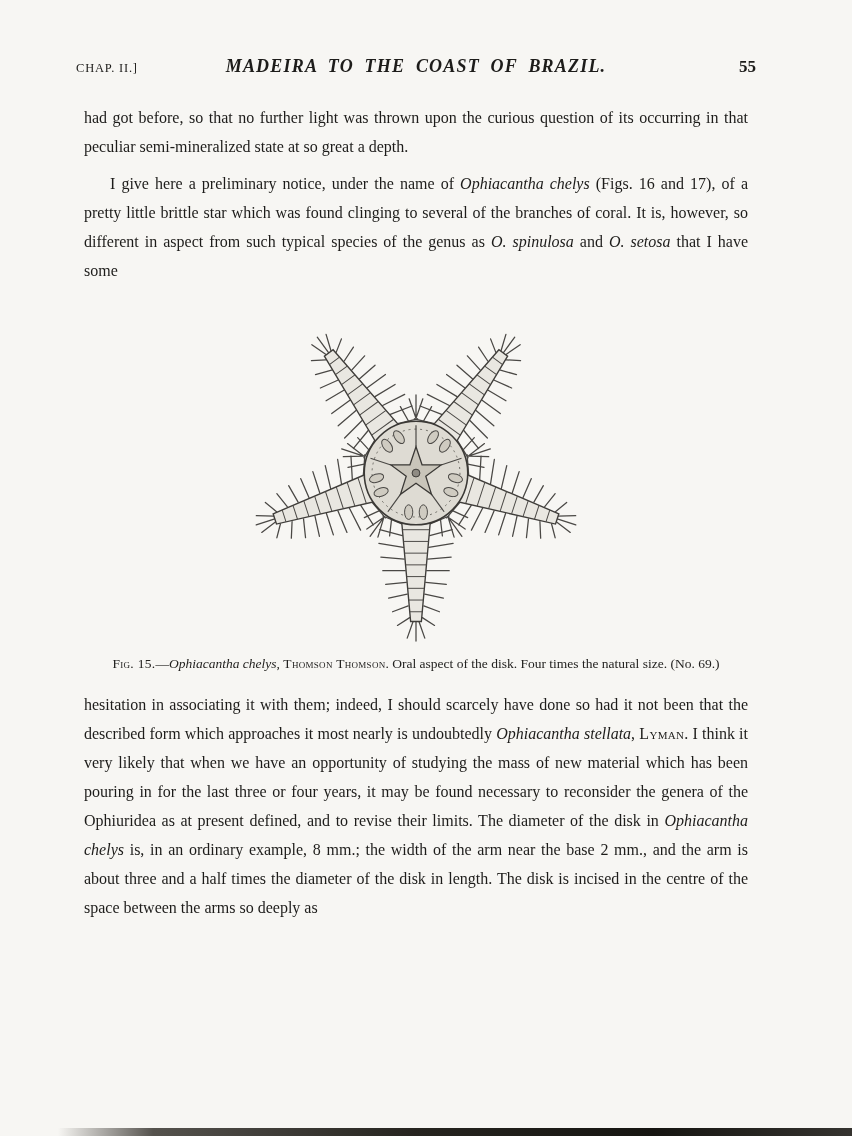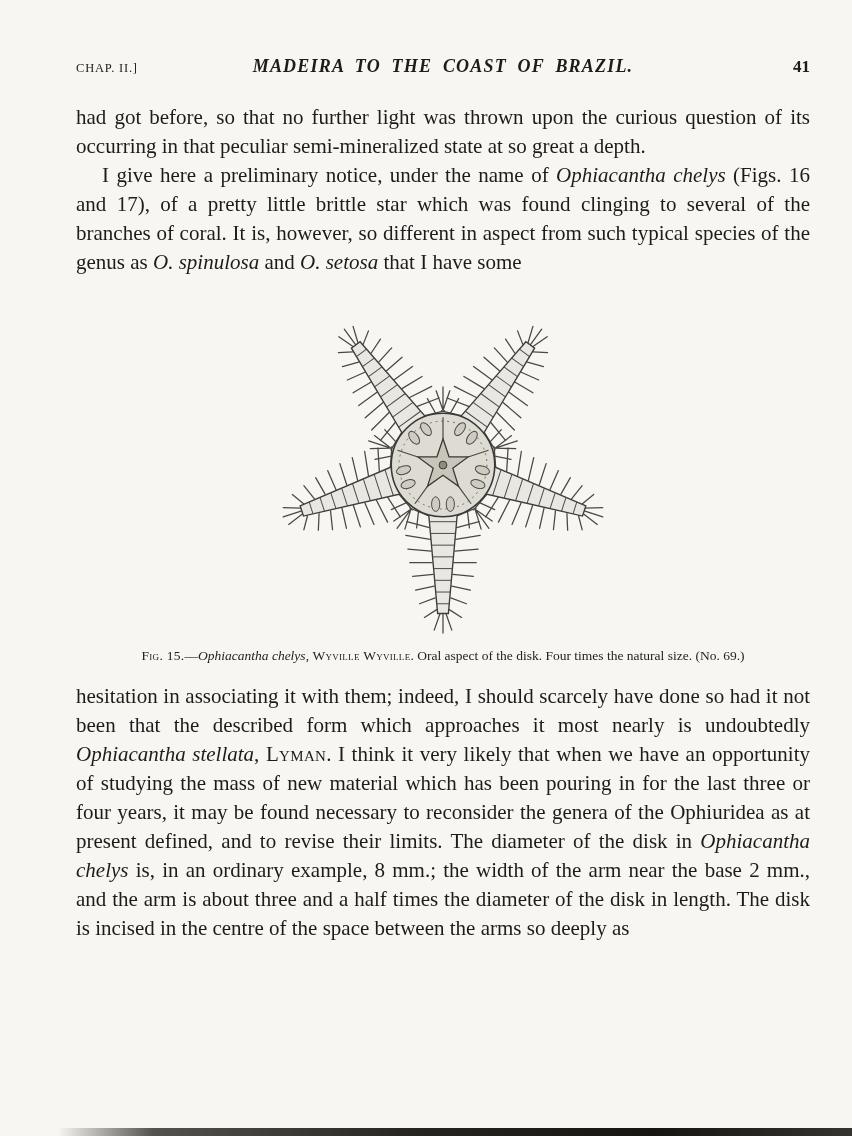--- a/index.html
+++ b/index.html
@@ -4,21 +4,21 @@
 <style>
   html, body { margin: 0; padding: 0; }
   body {
     width: 852px; height: 1136px;
     background: #f7f6f3;
     color: #1d1c1a;
     font-family: "Liberation Serif", "DejaVu Serif", serif;
     position: relative;
     overflow: hidden;
   }
-  .page { padding: 56px 42px 0 76px; }
+  .page { padding: 56px 96px 0 76px; }
 
   
   .running-head {
     display: grid;
     grid-template-columns: 1fr auto 1fr;
     align-items: baseline;
     margin-bottom: 26px;
   }
   .chapter-label {
     font-size: 12.5px;
@@ -34,24 +34,24 @@
     justify-self: center;
   }
   .page-number {
     font-size: 17px;
     font-weight: bold;
     justify-self: end;
   }
 
   
   .bodytext p {
-    font-size: 21px;
+    font-size: 16px;
     line-height: 29px;
     text-align: justify;
-    margin: 0;
+    margin: 8px;
   }
   .bodytext p.indent { text-indent: 26px; }
   .i  { font-style: italic; }
   .sc { font-variant: small-caps; letter-spacing: 0.3px; }
 
   
   figure { margin: 22px 0 0 0; text-align: center; }
   figure svg { display: block; margin: 0 auto; }
   figcaption {
     font-size: 13.5px;
@@ -83,21 +83,21 @@
   }
 </style>
 </head>
 <body>
 
 <div class="page">
 
   <header class="running-head">
     <span class="chapter-label">CHAP. II.]</span>
     <span class="head-title">MADEIRA TO THE COAST OF BRAZIL.</span>
-    <span class="page-number">41</span>
+    <span class="page-number">55</span>
   </header>
 
   <main class="bodytext">
 
     <p><span>had got before, so that no further light was thrown upon the curious question of its occurring in that peculiar semi-mineralized state at so great a depth.</span></p>
     <p class="indent"><span>I give here a preliminary notice, under the name of </span><span class="i">Ophiacantha chelys</span><span> (Figs. 16 and 17), of a pretty little brittle star which was found clinging to several of the branches of coral. It is, however, so different in aspect from such typical species of the genus as </span><span class="i">O. spinulosa</span><span> and </span><span class="i">O. setosa</span><span> that I have some</span></p>
 
     <figure>
       <svg width="420" height="337" viewBox="0 0 430 345" aria-hidden="true">
         <defs>
@@ -146,21 +146,21 @@
             <use href="#shieldpair" transform="rotate(216)"></use>
             <use href="#shieldpair" transform="rotate(288)"></use>
           </g>
 
           <path class="ridges" d="M0,-27 L0,-49 M25.7,-8.3 L46.6,-15.1 M15.9,21.8 L28.8,39.6 M-15.9,21.8 L-28.8,39.6 M-25.7,-8.3 L-46.6,-15.1"></path>
 
           <path class="star" d="M0,-27 L6.2,-8.5 L25.7,-8.3 L10,3.2 L15.9,21.8 L0,10.5 L-15.9,21.8 L-10,3.2 L-25.7,-8.3 L-6.2,-8.5 Z"></path>
           <circle class="mouth" r="4"></circle>
         </g>
       </svg>
-      <figcaption><span class="sc">Fig. 15.</span><span>—</span><span class="i">Ophiacantha chelys</span><span>, </span><span class="sc">Wyville Wyville</span><span>.  Oral aspect of the disk.  Four times the natural size.  (No. 69.)</span></figcaption>
+      <figcaption><span class="sc">Fig. 15.</span><span>—</span><span class="i">Ophiacantha chelys</span><span>, </span><span class="sc">Thomson Thomson</span><span>.  Oral aspect of the disk.  Four times the natural size.  (No. 69.)</span></figcaption>
     </figure>
 
     <p class="after-figure"><span>hesitation in associating it with them; indeed, I should scarcely have done so had it not been that the described form which approaches it most nearly is undoubtedly </span><span class="i">Ophiacantha stellata</span><span>, </span><span class="sc">Lyman</span><span>.  I think it very likely that when we have an opportunity of studying the mass of new material which has been pouring in for the last three or four years, it may be found necessary to reconsider the genera of the Ophiuridea as at present defined, and to revise their limits.  The diameter of the disk in </span><span class="i">Ophiacantha chelys</span><span> is, in an ordinary example, 8 mm.; the width of the arm near the base 2 mm., and the arm is about three and a half times the diameter of the disk in length.  The disk is incised in the centre of the space between the arms so deeply as</span></p>
 
   </main>
 </div>
 
 <div class="scan-edge"></div>
 
 </body></html>

